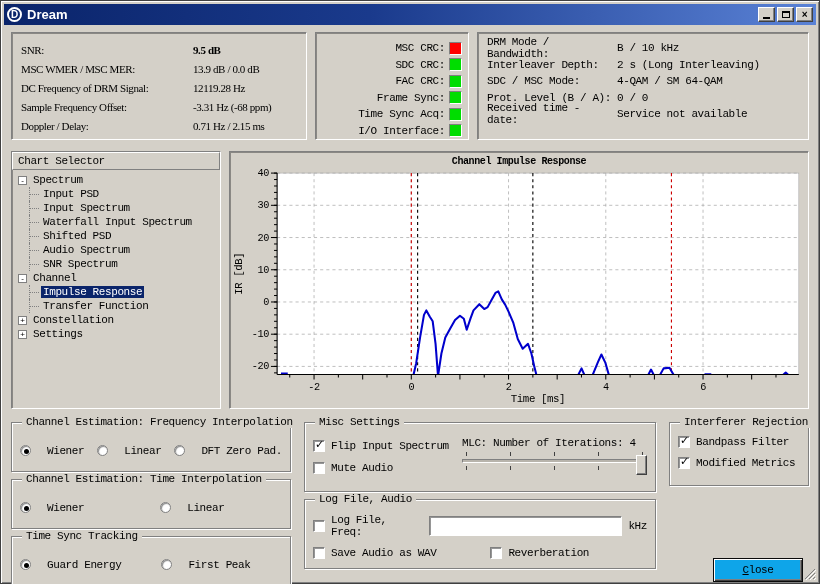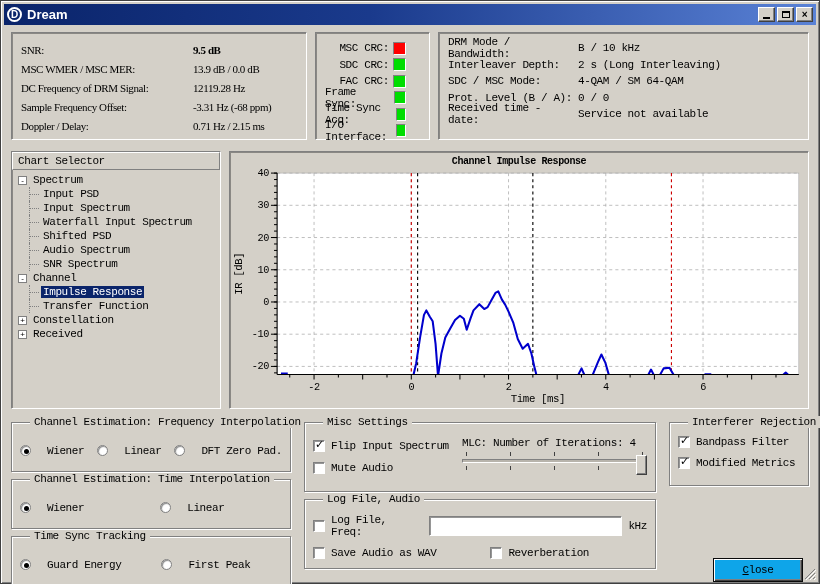--- a/index.html
+++ b/index.html
@@ -25,21 +25,21 @@
 
   .content { flex:1; padding:7px 7px 5px 7px; display:flex; flex-direction:column; }
 
   .sunken { border:1px solid; border-color:#808080 #ffffff #ffffff #808080;
     box-shadow: inset 1px 1px 0 rgba(64,64,64,.5); }
 
   
   .top-row { display:flex; gap:8px; height:108px; flex:0 0 108px; }
   .panel { background:#d4d0c8; padding:7px 0 0 9px; }
   .panel-signal { width:296px;font-family:Liberation Serif, serif; }
-  .panel-leds { width:115px; padding-right:23px; }
+  .panel-leds { width:154px; padding-right:6px; }
   .panel-trans { flex:1; }
   .info-row { display:flex; height:19px; align-items:center; }
   .info-label { width:172px; flex:0 0 172px; }
   .panel-trans .info-row { height:16.5px; }
   .panel-trans .info-label { width:130px; flex:0 0 130px; }
   .info-value.bold { font-weight:bold; }
   .led-row { display:flex; height:16.5px; align-items:center; justify-content:flex-end; gap:4px; }
   .led { width:13px; height:13px; border:1px solid; border-color:#808080 #ffffff #ffffff #808080; }
 
   
@@ -62,21 +62,21 @@
 
   
   .bottom-row { display:flex; gap:13px; margin-top:13px; flex:1; }
   .col { display:flex; flex-direction:column; gap:7px; }
   .col-left  { width:280px; flex:0 0 280px; }
   .col-mid   { width:352px; flex:0 0 352px; }
   .col-right { flex:1; }
 
   .groupbox { position:relative; border:1px solid #808080;
     box-shadow: 1px 1px 0 #ffffff, inset 1px 1px 0 #ffffff; padding:14px 8px 6px 8px; background:#d4d0c8; }
-  .groupbox-title { position:absolute; top:-7px; left:18px; background:#d4d0c8; padding:0 4px; white-space:nowrap; }
+  .groupbox-title { position:absolute; top:-7px; left:10px; background:#d4d0c8; padding:0 4px; white-space:nowrap; }
 
   .gb-radio { height:50px; display:flex; align-items:center; }
   .radio-row { display:flex; width:100%; }
   .radio-opt { display:flex; align-items:flex-start; gap:16px; }
   .radio { width:11px; height:11px; border-radius:50%; background:#ffffff; border:1px solid #808080;
     box-shadow: inset 1px 1px 1px rgba(64,64,64,.6); position:relative; flex:0 0 11px; }
   .radio.on::after { content:""; position:absolute; left:3px; top:3px; width:5px; height:5px; border-radius:50%; background:#000; }
 
   .checkbox { width:12px; height:12px; flex:0 0 12px; background:#ffffff; border:1px solid;
     border-color:#808080 #ffffff #ffffff #808080; box-shadow: inset 1px 1px 0 rgba(64,64,64,.55);
@@ -249,21 +249,21 @@
             <div class="tree-item child">
               <span class="connector"></span>
               <span class="tree-label">Transfer Function</span>
             </div>
             <div class="tree-item">
               <span class="expander">+</span>
               <span class="tree-label">Constellation</span>
             </div>
             <div class="tree-item">
               <span class="expander">+</span>
-              <span class="tree-label">Received</span>
+              <span class="tree-label">Settings</span>
             </div>
           </div>
       </div>
       <div class="chart-panel sunken">
         <div class="chart-title">Channel Impulse Response</div>
         <svg class="chart-svg" id="chart-svg" viewBox="0 0 560 234" preserveAspectRatio="none">
             <rect x="44" y="5" width="509" height="198" fill="#ffffff" stroke="#a0a0a0" stroke-width="0.5"></rect>
             <defs>
               <clipPath id="cv">
                 <rect x="44" y="5" width="509" height="198"></rect>

